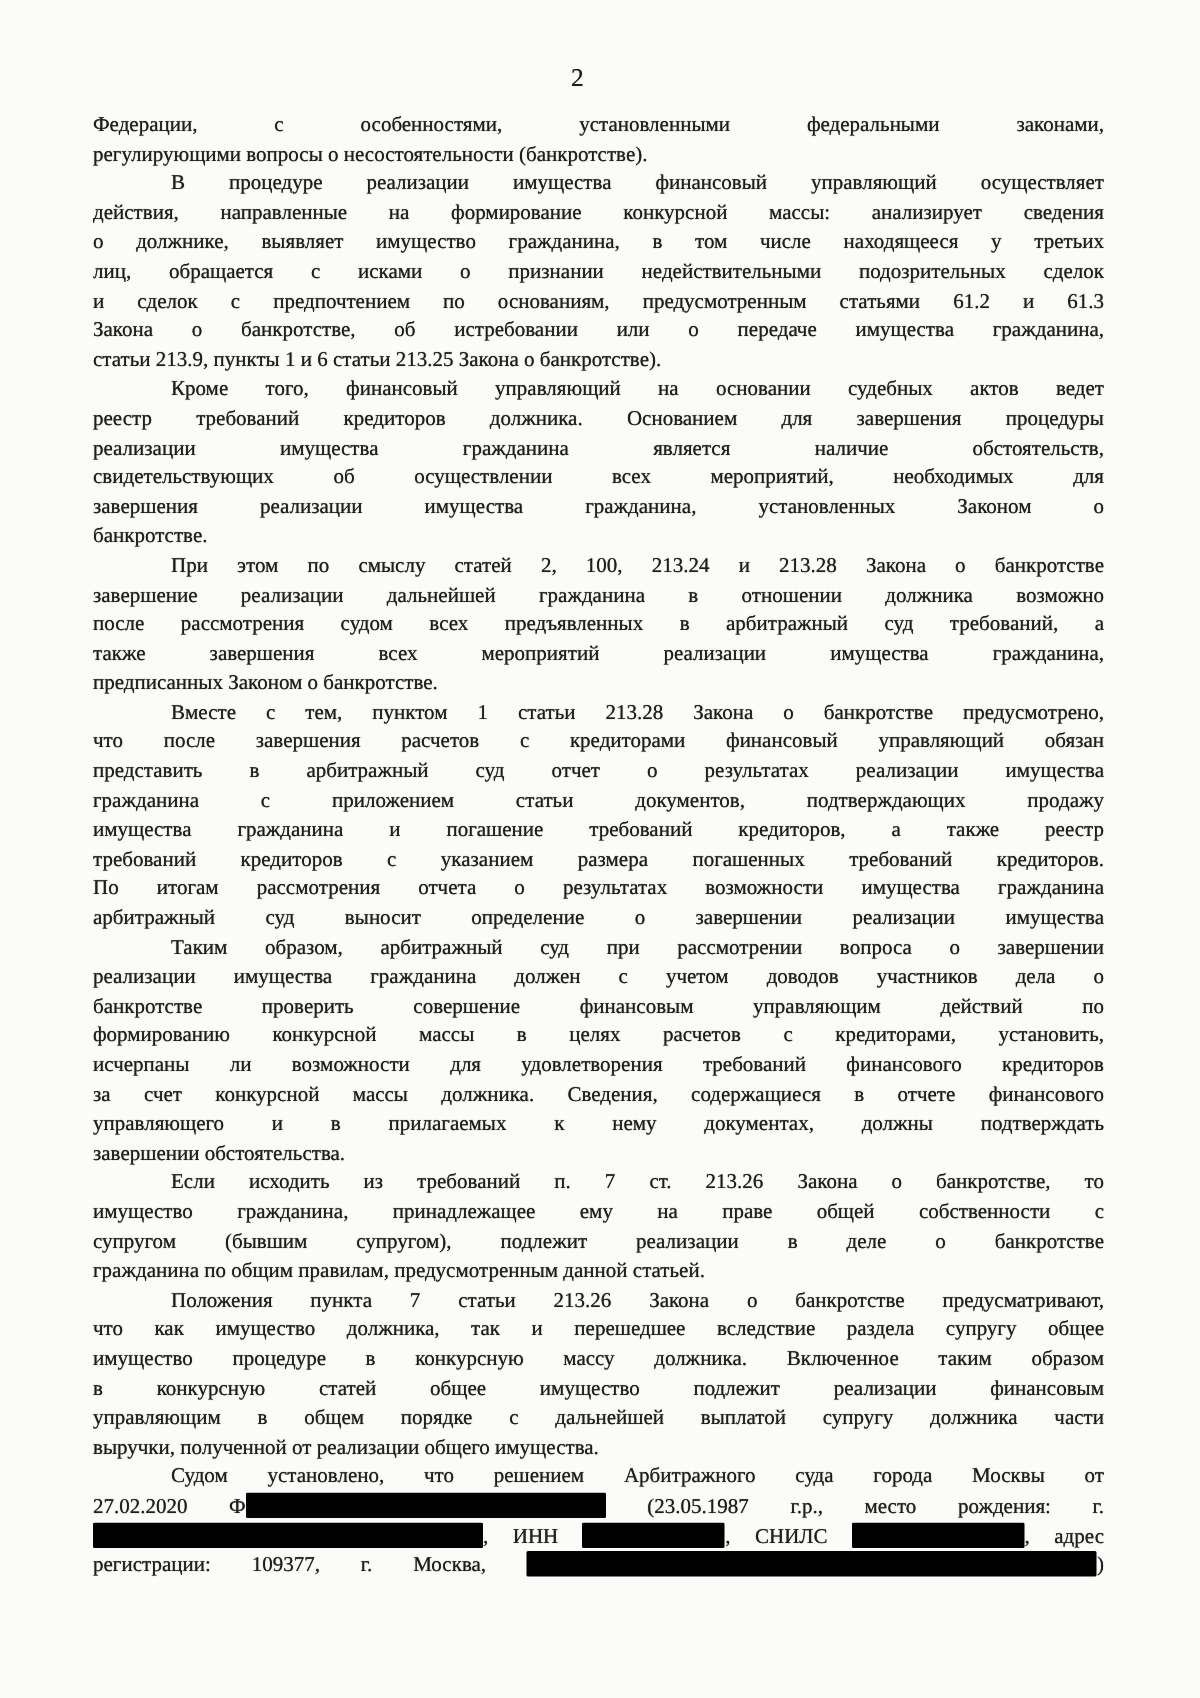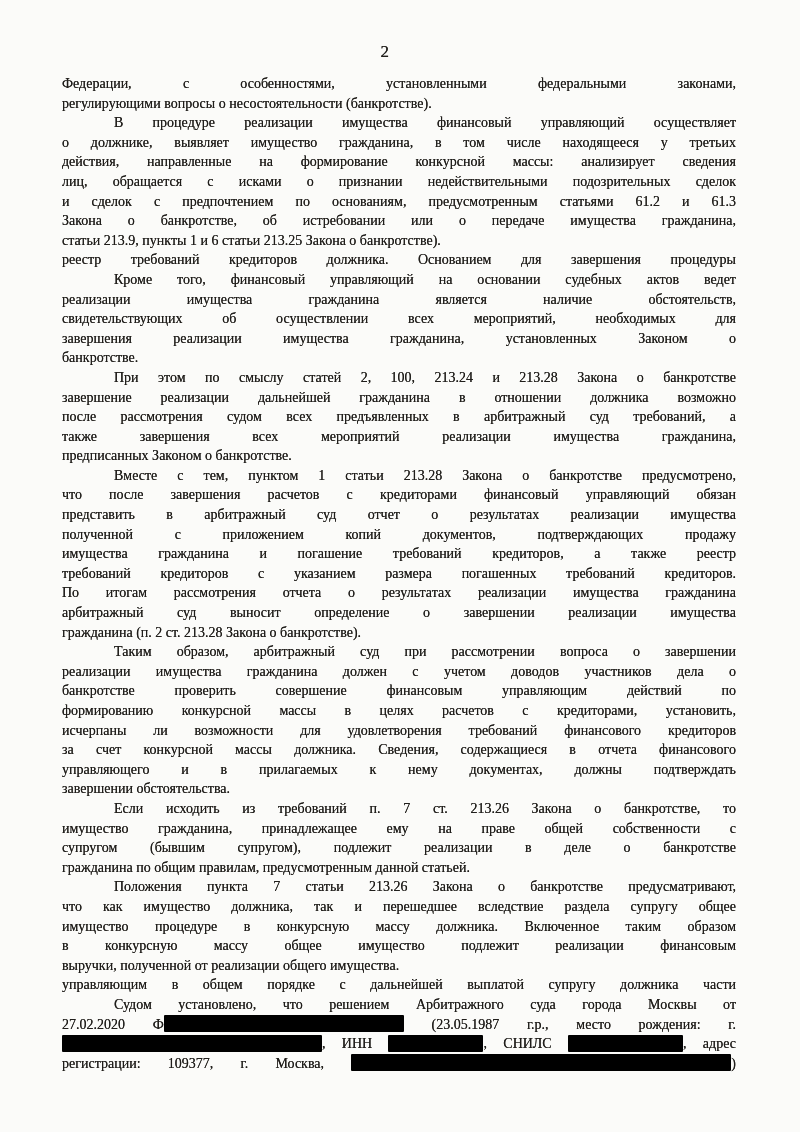--- a/index.html
+++ b/index.html
@@ -67,76 +67,75 @@
 
 <div class="page">
   <div class="page-number">2</div>
   <div class="doc-body">
       <div class="paragraph">
         <div class="line">Федерации, с особенностями, установленными федеральными законами,</div>
         <div class="line last">регулирующими вопросы о несостоятельности (банкротстве).</div>
       </div>
       <div class="paragraph">
         <div class="line indent">В процедуре реализации имущества финансовый управляющий осуществляет</div>
+        <div class="line">действия, направленные на формирование конкурсной массы: анализирует сведения</div>
         <div class="line">о должнике, выявляет имущество гражданина, в том числе находящееся у третьих</div>
-        <div class="line">действия, направленные на формирование конкурсной массы: анализирует сведения</div>
         <div class="line">лиц, обращается с исками о признании недействительными подозрительных сделок</div>
         <div class="line">и сделок с предпочтением по основаниям, предусмотренным статьями 61.2 и 61.3</div>
         <div class="line">Закона о банкротстве, об истребовании или о передаче имущества гражданина,</div>
         <div class="line last">статьи 213.9, пункты 1 и 6 статьи 213.25 Закона о банкротстве).</div>
       </div>
       <div class="paragraph">
+        <div class="line indent">Кроме того, финансовый управляющий на основании судебных актов ведет</div>
         <div class="line">реестр требований кредиторов должника. Основанием для завершения процедуры</div>
-        <div class="line indent">Кроме того, финансовый управляющий на основании судебных актов ведет</div>
         <div class="line">реализации имущества гражданина является наличие обстоятельств,</div>
         <div class="line">свидетельствующих об осуществлении всех мероприятий, необходимых для</div>
         <div class="line">завершения реализации имущества гражданина, установленных Законом о</div>
         <div class="line last">банкротстве.</div>
       </div>
       <div class="paragraph">
         <div class="line indent">При этом по смыслу статей 2, 100, 213.24 и 213.28 Закона о банкротстве</div>
         <div class="line">завершение реализации дальнейшей гражданина в отношении должника возможно</div>
         <div class="line">после рассмотрения судом всех предъявленных в арбитражный суд требований, а</div>
         <div class="line">также завершения всех мероприятий реализации имущества гражданина,</div>
         <div class="line last">предписанных Законом о банкротстве.</div>
       </div>
       <div class="paragraph">
         <div class="line indent">Вместе с тем, пунктом 1 статьи 213.28 Закона о банкротстве предусмотрено,</div>
         <div class="line">что после завершения расчетов с кредиторами финансовый управляющий обязан</div>
         <div class="line">представить в арбитражный суд отчет о результатах реализации имущества</div>
-        <div class="line">полученной с приложением копий документов, подтверждающих продажу</div>
+        <div class="line">гражданина с приложением статьи документов, подтверждающих продажу</div>
         <div class="line">имущества гражданина и погашение требований кредиторов, а также реестр</div>
         <div class="line">требований кредиторов с указанием размера погашенных требований кредиторов.</div>
-        <div class="line">По итогам рассмотрения отчета о результатах реализации имущества гражданина</div>
+        <div class="line">По итогам рассмотрения отчета о результатах возможности имущества гражданина</div>
         <div class="line">арбитражный суд выносит определение о завершении реализации имущества</div>
-        <div class="line last">гражданина (п. 2 ст. 213.28 Закона о банкротстве).</div>
       </div>
       <div class="paragraph">
         <div class="line indent">Таким образом, арбитражный суд при рассмотрении вопроса о завершении</div>
         <div class="line">реализации имущества гражданина должен с учетом доводов участников дела о</div>
         <div class="line">банкротстве проверить совершение финансовым управляющим действий по</div>
         <div class="line">формированию конкурсной массы в целях расчетов с кредиторами, установить,</div>
         <div class="line">исчерпаны ли возможности для удовлетворения требований финансового кредиторов</div>
-        <div class="line">за счет конкурсной массы должника. Сведения, содержащиеся в отчета финансового</div>
+        <div class="line">за счет конкурсной массы должника. Сведения, содержащиеся в отчете финансового</div>
         <div class="line">управляющего и в прилагаемых к нему документах, должны подтверждать</div>
         <div class="line last">завершении обстоятельства.</div>
       </div>
       <div class="paragraph">
         <div class="line indent">Если исходить из требований п. 7 ст. 213.26 Закона о банкротстве, то</div>
         <div class="line">имущество гражданина, принадлежащее ему на праве общей собственности с</div>
         <div class="line">супругом (бывшим супругом), подлежит реализации в деле о банкротстве</div>
         <div class="line last">гражданина по общим правилам, предусмотренным данной статьей.</div>
       </div>
       <div class="paragraph">
         <div class="line indent">Положения пункта 7 статьи 213.26 Закона о банкротстве предусматривают,</div>
         <div class="line">что как имущество должника, так и перешедшее вследствие раздела супругу общее</div>
         <div class="line">имущество процедуре в конкурсную массу должника. Включенное таким образом</div>
-        <div class="line">в конкурсную массу общее имущество подлежит реализации финансовым</div>
+        <div class="line">в конкурсную статей общее имущество подлежит реализации финансовым</div>
+        <div class="line">управляющим в общем порядке с дальнейшей выплатой супругу должника части</div>
         <div class="line last">выручки, полученной от реализации общего имущества.</div>
-        <div class="line">управляющим в общем порядке с дальнейшей выплатой супругу должника части</div>
       </div>
       <div class="paragraph">
         <div class="line indent">Судом установлено, что решением Арбитражного суда города Москвы от</div>
         <div class="line">27.02.2020 Ф<span class="redaction-bar" style="width: 240px; background: rgb(0, 0, 0);"></span> (23.05.1987 г.р., место рождения: г.</div>
         <div class="line"><span class="redaction-bar" style="width: 260px; background: rgb(0, 0, 0);"></span>, ИНН <span class="redaction-bar" style="width: 95px; background: rgb(0, 0, 0);"></span>, СНИЛС <span class="redaction-bar" style="width: 115px; background: rgb(0, 0, 0);"></span>, адрес</div>
         <div class="line">регистрации: 109377, г. Москва, <span class="redaction-bar" style="width: 380px; background: rgb(0, 0, 0);"></span>)</div>
       </div>
     </div>
 </div>
 

